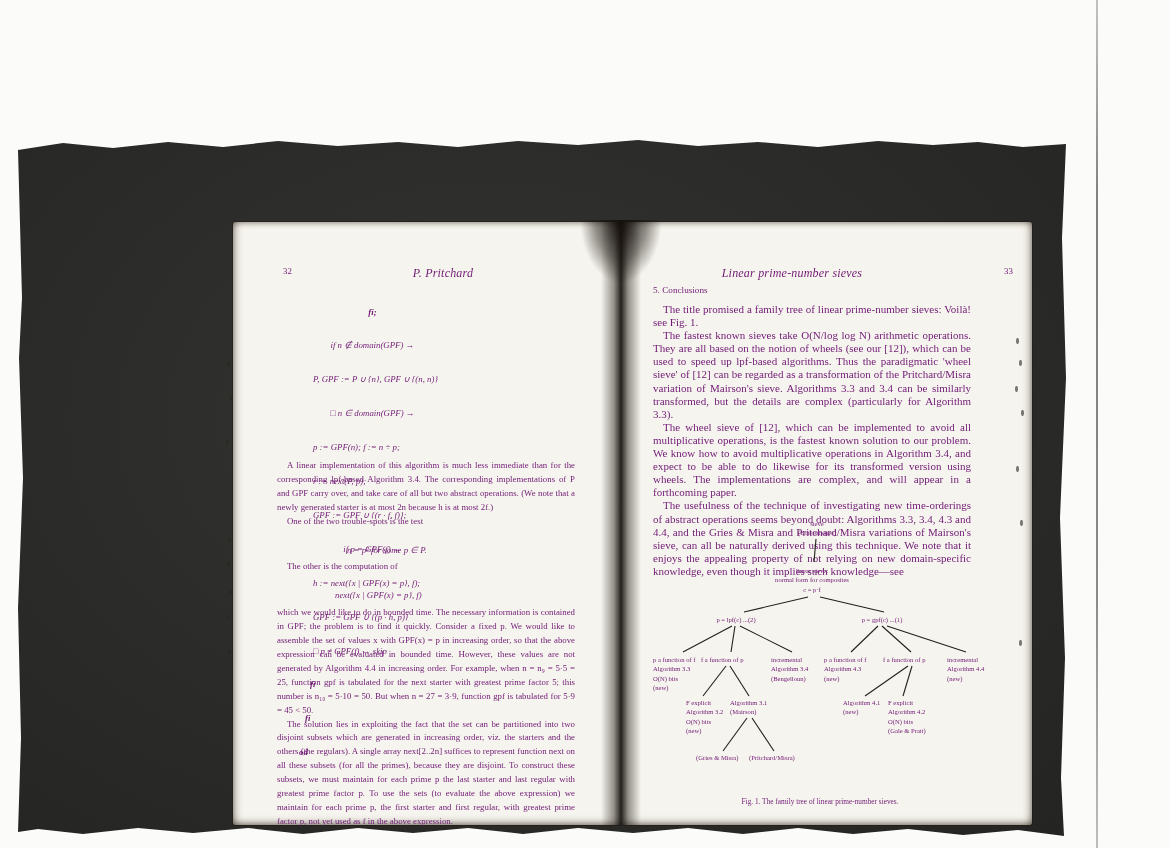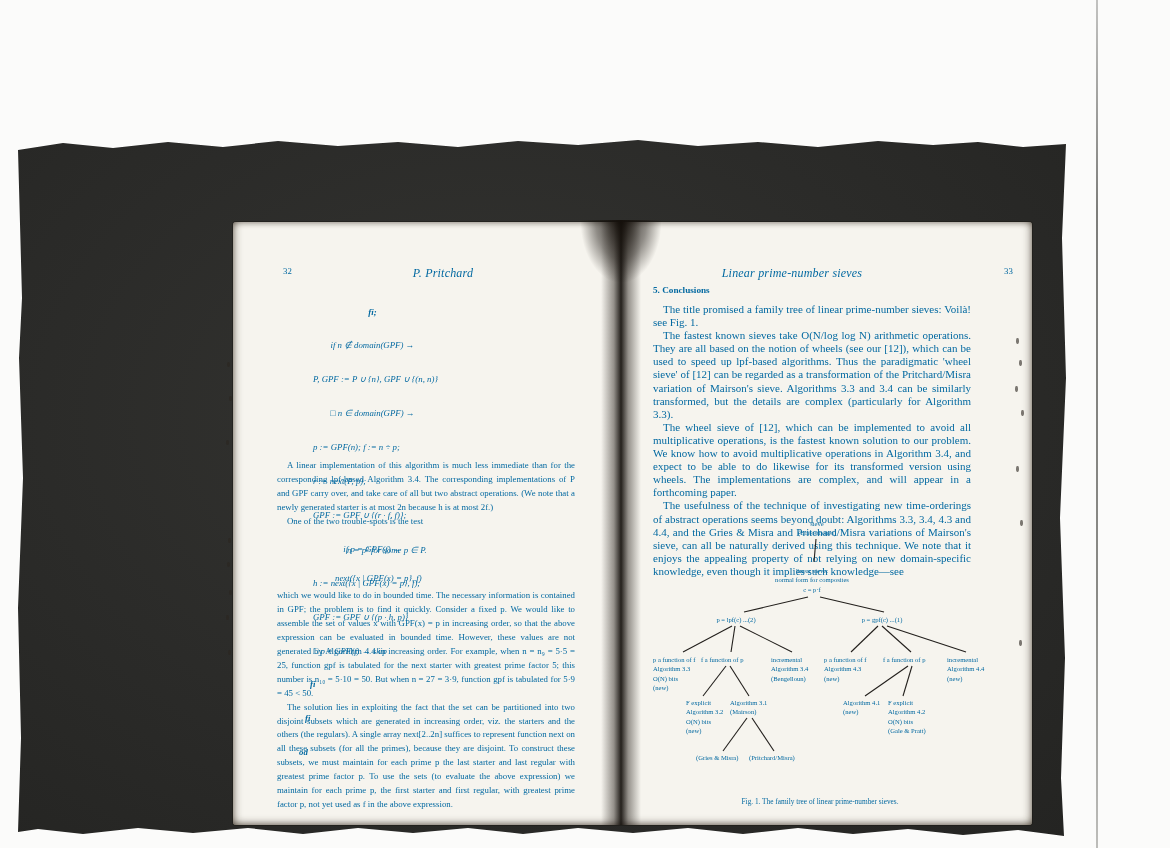--- a/index.html
+++ b/index.html
@@ -1,17 +1,17 @@
 <!DOCTYPE html>
 <html><head>
 <meta charset="utf-8">
 <style>
   html,body{margin:0;padding:0;background:#fbfbfa;}
   .canvas{position:relative;width:1170px;height:848px;background:#fbfbfa;overflow:hidden;
-          font-family:"Liberation Serif", serif;color:#0369a1;}
+          font-family:"Liberation Serif", serif;color:#701a75;}
 
   
   .slab{position:absolute;left:18px;top:138px;width:1048px;height:698px;
         background:radial-gradient(ellipse at 45% 40%, #343431 0%, #2b2b29 55%, #242422 100%);
         clip-path:polygon(0px 12px,45px 5px,95px 10px,150px 4px,205px 9px,260px 3px,320px 8px,
           380px 4px,440px 9px,500px 3px,560px 7px,620px 2px,680px 8px,740px 4px,800px 9px,
           860px 3px,915px 7px,960px 4px,1005px 9px,1048px 6px,1044px 100px,1048px 240px,
           1042px 380px,1047px 520px,1043px 640px,1046px 698px,1000px 692px,945px 697px,
           890px 691px,835px 696px,780px 690px,725px 696px,670px 690px,615px 695px,560px 690px,
           505px 696px,450px 690px,395px 695px,340px 690px,285px 696px,230px 690px,175px 695px,
@@ -48,21 +48,21 @@
   .i0{margin-left:0;} .i1{margin-left:6px;} .i2{margin-left:8px;text-align:center;}
   .i3{margin-left:14px;} .i4{margin-left:11px;}
 
   .bodytext{position:absolute;text-align:justify;}
   .lp-body{left:44px;top:237px;width:298px;font-size:8.8px;line-height:13.9px;}
   .rp-body{left:41px;top:81px;width:318px;font-size:11px;line-height:13.1px;}
   .para{margin:0;text-indent:10px;}
   .para.noindent{text-indent:0;}
   .mathline{margin:15px 0 3px 70px;font-style:italic;text-align:left;text-indent:0;}
   .mathline.m2{margin-left:58px;}
-  .sect{position:absolute;left:41px;top:63px;font-weight:bold;font-size:9.2px;}
+  .sect{position:absolute;left:41px;top:63px;font-weight:normal;font-size:9.2px;}
 
   
   .fig{position:absolute;left:10px;top:283px;width:405px;height:300px;font-size:6.6px;
        line-height:9.4px;}
   .fig svg{position:absolute;left:0;top:0;}
   .fnode{position:absolute;}
   .fnode.ctr{transform:translateX(-50%);text-align:center;}
   .figcap{position:absolute;font-size:7.3px;transform:translateX(-50%);white-space:nowrap;}
 
   
@@ -98,20 +98,21 @@
         <div class="i3">□ p ≠ GPF(f) → skip</div>
         <div class="i4 kw">fi</div>
         <div class="i1 kw">fi</div>
         <div class="i0 kw">od</div>
       </div>
 
       <div class="bodytext lp-body">
         <p class="para">A linear implementation of this algorithm is much less immediate than for the corresponding lpf-based Algorithm 3.4. The corresponding implementations of P and GPF carry over, and take care of all but two abstract operations. (We note that a newly generated starter is at most 2n because h is at most 2f.)</p>
         <p class="para">One of the two trouble-spots is the test</p>
         <p class="para mathline">n = p²  for some  p ∈ P.</p>
+        <p class="para">The other is the computation of</p>
         <p class="para mathline m2">next({x | GPF(x) = p}, f)</p>
         <p class="para noindent">which we would like to do in bounded time. The necessary information is contained in GPF; the problem is to find it quickly. Consider a fixed p. We would like to assemble the set of values x with GPF(x) = p in increasing order, so that the above expression can be evaluated in bounded time. However, these values are not generated by Algorithm 4.4 in increasing order. For example, when n = n₉ = 5·5 = 25, function gpf is tabulated for the next starter with greatest prime factor 5; this number is n₁₀ = 5·10 = 50. But when n = 27 = 3·9, function gpf is tabulated for 5·9 = 45 &lt; 50.</p>
         <p class="para">The solution lies in exploiting the fact that the set can be partitioned into two disjoint subsets which are generated in increasing order, viz. the starters and the others (the regulars). A single array next[2..2n] suffices to represent function next on all these subsets (for all the primes), because they are disjoint. To construct these subsets, we must maintain for each prime p the last starter and last regular with greatest prime factor p. To use the sets (to evaluate the above expression) we maintain for each prime p, the first starter and first regular, with greatest prime factor p, not yet used as f in the above expression.</p>
       </div>
     </div>
 
     <div class="page pg-right">
       <div class="running" style="left:80px;top:44px;width:200px;text-align:center;">Linear prime-number sieves</div>
       <div class="pageno" style="left:392px;top:44px;">33</div>
 

